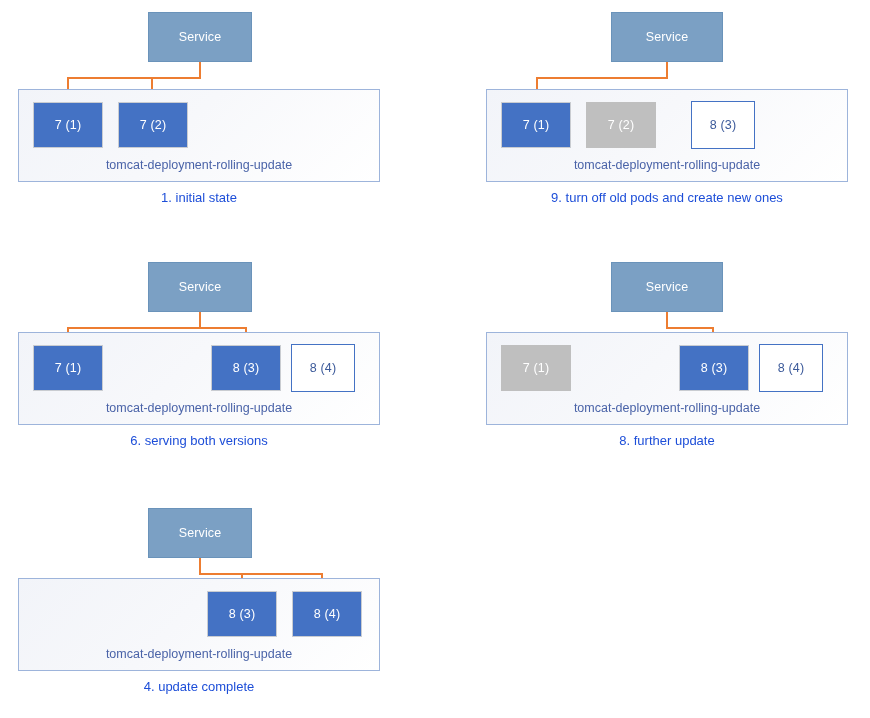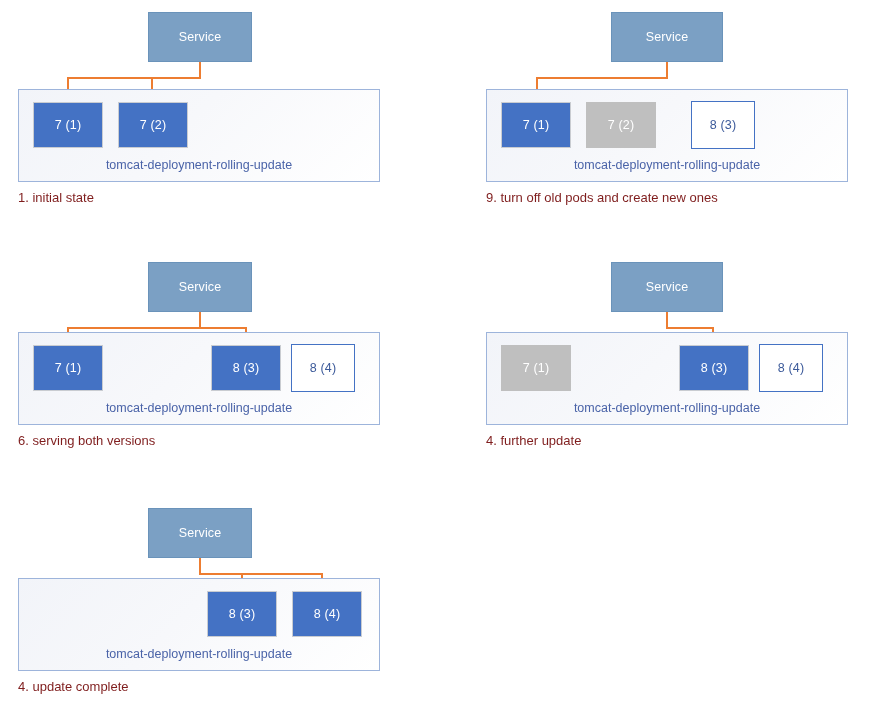--- a/index.html
+++ b/index.html
@@ -74,21 +74,22 @@
     position:absolute;
     width:0;height:0;
     border-left:5px solid transparent;
     border-right:5px solid transparent;
     border-top:8px solid #ED7D31;
   }
 
   
   .caption{
     position:absolute;
-    color:#7f1d1d;
+    text-align:center;
+    color:#1d4ed8;
     font-size:13px;
     white-space:nowrap;
   }
 </style>
 </head>
 <body>
 
 <div id="stage">
 
   <div class="panel">
@@ -156,21 +157,21 @@
     <div class="conn conn-v" style="left:712px;top:327px;width:2px;height:19px;"></div>
     <div class="arrowhead" style="left:708px;top:344px;"></div>
 
     <div class="deployment" style="left:486px;top:332px;width:362px;height:93px;">
       <div class="deployment-label" style="bottom:9px;">tomcat-deployment-rolling-update</div>
     </div>
     <div class="pod terminating" style="left:501px;top:345px;width:70px;height:46px;">7 (1)</div>
     <div class="pod running" style="left:679px;top:345px;width:70px;height:46px;">8 (3)</div>
     <div class="pod pending" style="left:759px;top:344px;width:64px;height:48px;">8 (4)</div>
 
-    <div class="caption" style="left:486px;top:433px;width:362px;">4. further update</div>
+    <div class="caption" style="left:486px;top:433px;width:362px;">8. further update</div>
   </div>
 
   <div class="panel">
     <div class="service-box" style="left:148px;top:508px;width:104px;height:50px;">Service</div>
 
     <div class="conn conn-v" style="left:199px;top:558px;width:2px;height:16px;"></div>
     <div class="conn conn-h" style="left:199px;top:573px;width:124px;height:2px;"></div>
     <div class="conn conn-v" style="left:241px;top:573px;width:2px;height:19px;"></div>
     <div class="arrowhead" style="left:237px;top:590px;"></div>
     <div class="conn conn-v" style="left:321px;top:573px;width:2px;height:19px;"></div>

